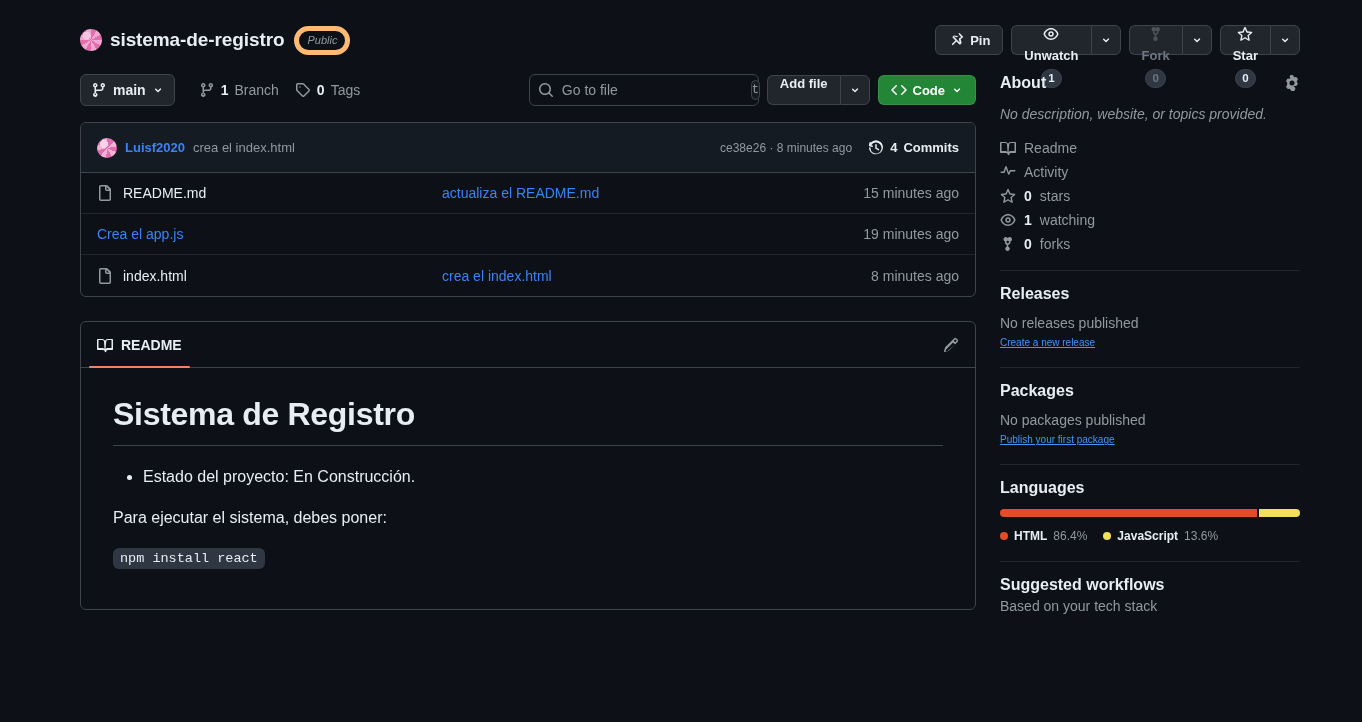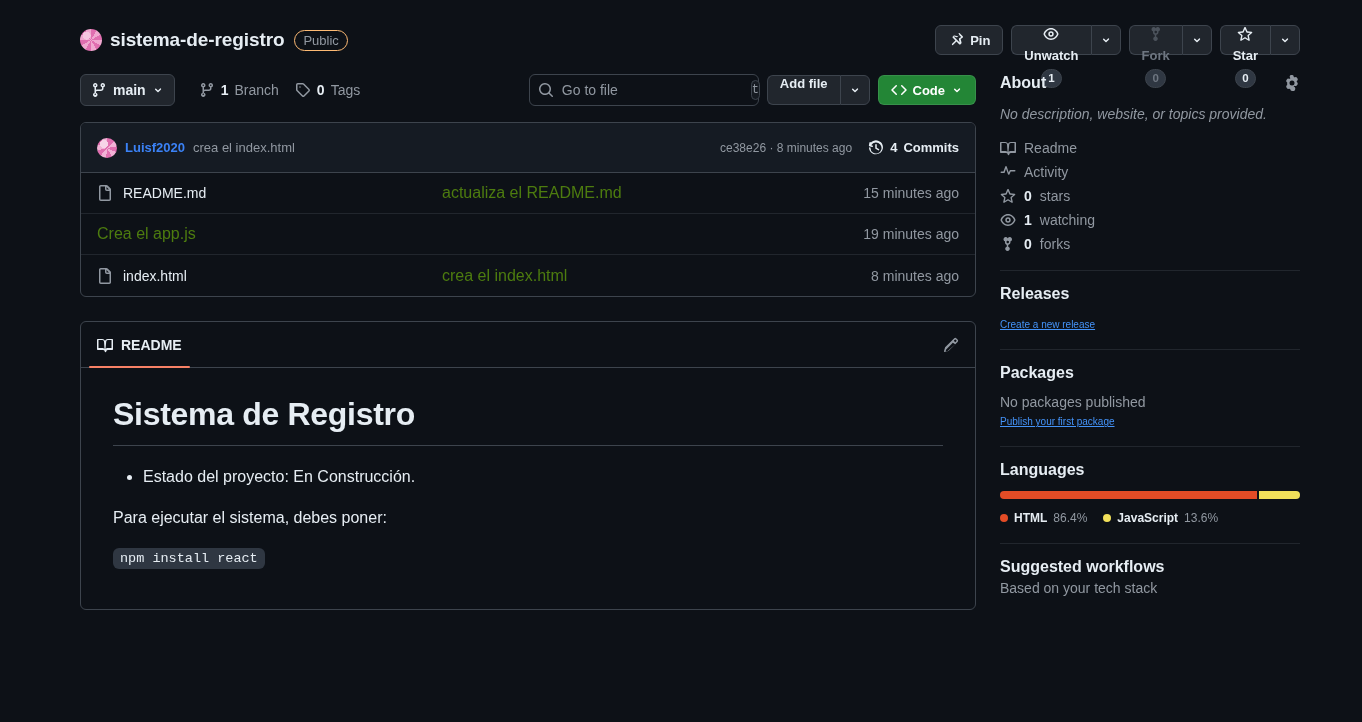--- a/index.html
+++ b/index.html
@@ -30,23 +30,23 @@
       radial-gradient(circle at 30% 30%, #f5c6e0 0 18%, transparent 19%),
       repeating-conic-gradient(from 0deg at 50% 50%, #e06fb0 0deg 30deg, #f0a8d0 30deg 60deg);
     background-color: #de6cb0;
     flex: 0 0 auto;
   }
   .repo-name {
     font-size: 19px; font-weight: bold; color: #e6edf3;
     letter-spacing: -0.1px;
   }
   .badge-public {
-    font-size: 13px; color: #9198a1;
-    border: 1px solid #fdba74; border-radius: 2em;
-    padding: 1px 8px; line-height: 17px; margin-left: 2px;
+    font-size: 11px; color: #9198a1;
+    border: 5px solid #fdba74; border-radius: 2em;
+    padding: 1px 8px; line-height: 17px; margin-left: 2px; font-style: italic;
   }
 
   .header-actions { margin-left: auto; display: flex; align-items: flex-start; gap: 8px; padding-left: 36px; }
 
   .btn {
     display: inline-flex; align-items: center; gap: 6px;
     background: #21262d; border: 1px solid #3d444d;
     color: #e6edf3; font-size: 13px; font-weight: bold;
     padding: 0 12px; height: 30px; border-radius: 6px;
     cursor: pointer; white-space: nowrap;
@@ -144,21 +144,21 @@
     display: flex; align-items: center;
     height: 41px; padding: 0 16px;
     border-bottom: 1px solid #21262d;
   }
   .file-row:last-child { border-bottom: none; }
   .file-cell-name {
     display: flex; align-items: center; gap: 10px;
     width: 345px; flex: 0 0 345px;
   }
   .file-name { font-size: 14px; color: #e6edf3; cursor: pointer; }
-  .file-commit { flex: 1; font-size: 16px; color: #4d7c0f; cursor: pointer; }
+  .file-commit { flex: 1; font-size: 14px; color: #3b82f6; cursor: pointer; }
   .file-time { font-size: 14px; color: #9198a1; text-align: right; }
 
   
   .readme-box {
     border: 1px solid #3d444d; border-radius: 6px;
     margin-top: 24px; padding: 0; overflow: hidden;
   }
   .readme-head {
     display: flex; align-items: center;
     height: 46px; padding: 0 16px 0 8px;
@@ -549,20 +549,21 @@
           </span>
         </div>
       </div>
 
       <div class="divider"></div>
 
       <div class="side-sec">
         <div class="side-head">
           <span>Releases</span>
         </div>
+        <div class="side-muted">No releases published</div>
         <span class="side-link">Create a new release</span>
       </div>
 
       <div class="divider"></div>
 
       <div class="side-sec">
         <div class="side-head">
           <span>Packages</span>
         </div>
         <div class="side-muted">No packages published</div>

